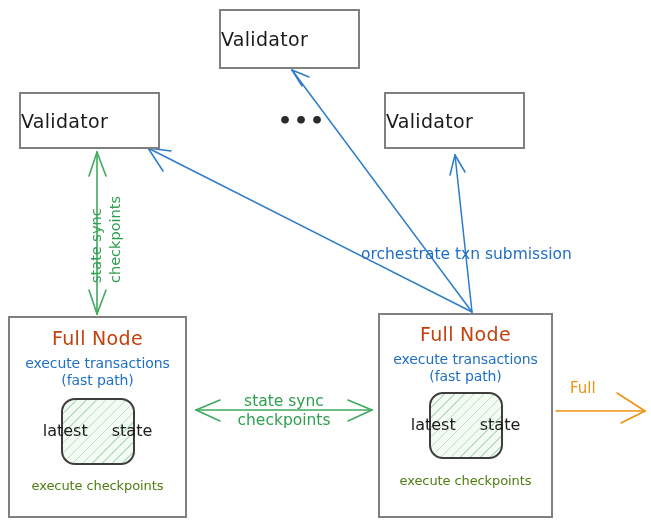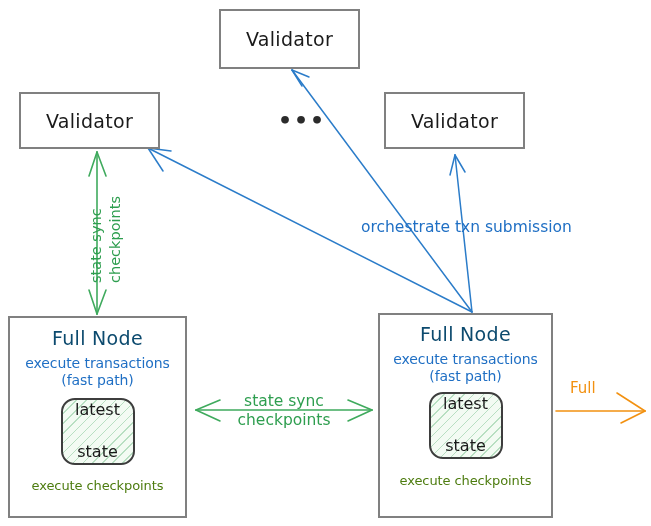--- a/index.html
+++ b/index.html
@@ -28,42 +28,41 @@
   }
 
   
   .vbox {
     position: absolute;
     box-sizing: border-box;
     background: #ffffff;
     border: 2px solid #808080;
     display: flex;
     align-items: center;
-    justify-content: center;
   }
   .vbox-label {
     font-family: "DejaVu Sans", sans-serif;
     font-size: 19px;
     color: #1a1a1a;
     letter-spacing: 0.3px;
   }
 
   .fnbox {
     position: absolute;
     box-sizing: border-box;
     background: #ffffff;
     border: 2px solid #808080;
     display: flex;
     flex-direction: column;
     align-items: center;
   }
   .fn-title {
     font-family: "DejaVu Sans", sans-serif;
     font-size: 19px;
-    color: #0c4a6e;
+    color: #c2410c;
     letter-spacing: 0.3px;
   }
   .fn-blue {
     font-family: "DejaVu Sans", sans-serif;
     font-size: 14px;
     color: #1f6fc4;
     text-align: center;
     line-height: 1.2;
     letter-spacing: -0.1px;
   }
@@ -79,39 +78,39 @@
     border: 2px solid #3d3d3d;
     border-radius: 14px;
     background-color: #f3fbf3;
     background-image: repeating-linear-gradient(
         -45deg,
         rgba(46,158,79,0.30) 0px,
         rgba(46,158,79,0.30) 1px,
         rgba(255,255,255,0) 1px,
         rgba(255,255,255,0) 7px);
     display: flex;
-    flex-direction: column;
+    flex-direction: row;
     align-items: center;
     justify-content: center;
     gap: 24px;
   }
   .state-line {
     font-family: "DejaVu Sans", sans-serif;
     font-size: 16px;
     color: #1a1a1a;
     line-height: 1.15;
   }
 
   
   .lbl {
     position: absolute;
     font-family: "DejaVu Sans", sans-serif;
     white-space: nowrap;
   }
-  .lbl-blue  { color: #1f6fc4; }
+  .lbl-blue  { color: #1f6fc4; margin-top: 27px; }
   .lbl-orange{ color: #f29111; }
 
   .vert {
     position: absolute;
     font-family: "DejaVu Sans", sans-serif;
     color: #2e9e4f;
     font-size: 14.5px;
     white-space: nowrap;
     transform: rotate(-90deg);
     transform-origin: 0 0;

